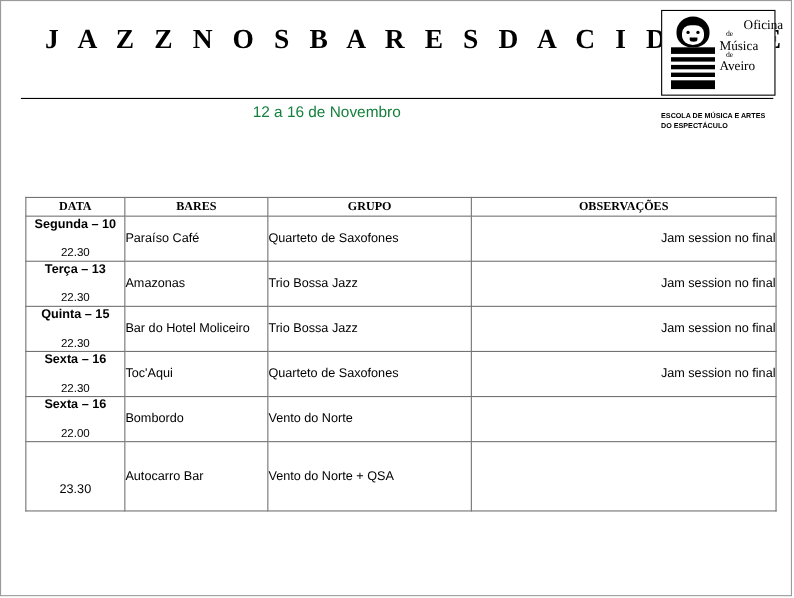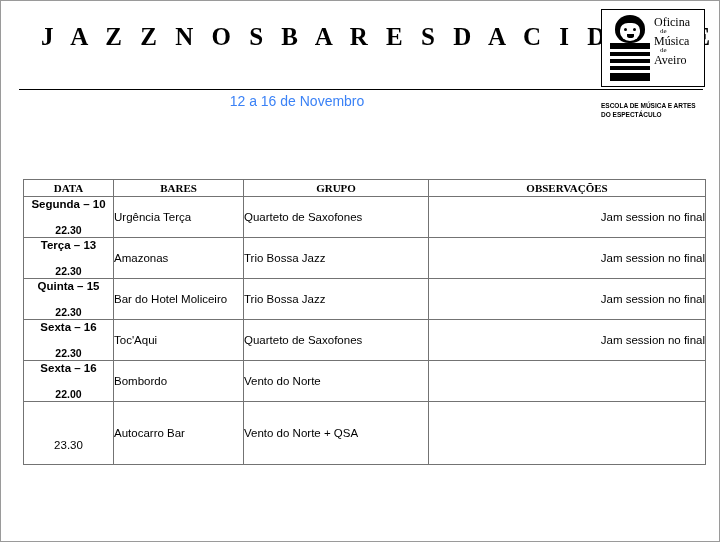--- a/index.html
+++ b/index.html
@@ -51,21 +51,21 @@
     border-top: 1px solid #000000;
   }
   .subtitle {
     position: absolute;
     left: 0;
     top: 92px;
     width: 592px;
     text-align: center;
     font-family: "Liberation Sans", sans-serif;
     font-size: 14px;
-    color: #3b82f6;
+    color: #15803d;
   }
 
   
   .logo {
     position: absolute;
     left: 600px;
     top: 8px;
     width: 104px;
     height: 78px;
     border: 1px solid #000000;
@@ -134,21 +134,21 @@
   .logo-text {
     position: absolute;
     left: 52px;
     top: 6px;
     width: 50px;
     text-align: left;
     font-family: "Liberation Serif", serif;
     color: #000000;
     line-height: 1.0;
   }
-  .logo-text .l1 { font-size: 12px; }
+  .logo-text .l1 { font-size: 12px; margin-left: 22px; }
   .logo-text .l2 { font-size: 7px; margin-left: 6px; }
   .logo-text .l3 { font-size: 12px; }
   .logo-text .l4 { font-size: 7px; margin-left: 6px; }
   .logo-text .l5 { font-size: 12px; }
 
   .school-line {
     position: absolute;
     left: 600px;
     top: 100px;
     width: 110px;
@@ -201,21 +201,21 @@
     text-align: center;
     font-family: "Liberation Serif", serif;
     font-size: 11.5px;
     line-height: 1.25;
   }
   td.data .day {
     font-weight: bold;
   }
   td.data .hour {
     font-size: 10.5px;
-    font-weight: bold;
+    font-weight: normal;
     margin-top: 12px;
   }
   td.cell {
     padding-left: 7px;
   }
   td.obs {
     text-align: right;
     font-size: 11px;
   }
 </style>
@@ -274,21 +274,21 @@
           <th>GRUPO</th>
           <th>OBSERVAÇÕES</th>
         </tr>
       </thead>
       <tbody>
         <tr>
           <td class="data">
             <div class="day">Segunda – 10</div>
             <div class="hour">22.30</div>
           </td>
-          <td class="cell">Urgência Terça</td>
+          <td class="cell">Paraíso Café</td>
           <td class="cell">Quarteto de Saxofones</td>
           <td class="obs">Jam session no final</td>
         </tr>
         <tr>
           <td class="data">
             <div class="day">Terça – 13</div>
             <div class="hour">22.30</div>
           </td>
           <td class="cell">Amazonas</td>
           <td class="cell">Trio Bossa Jazz</td>

